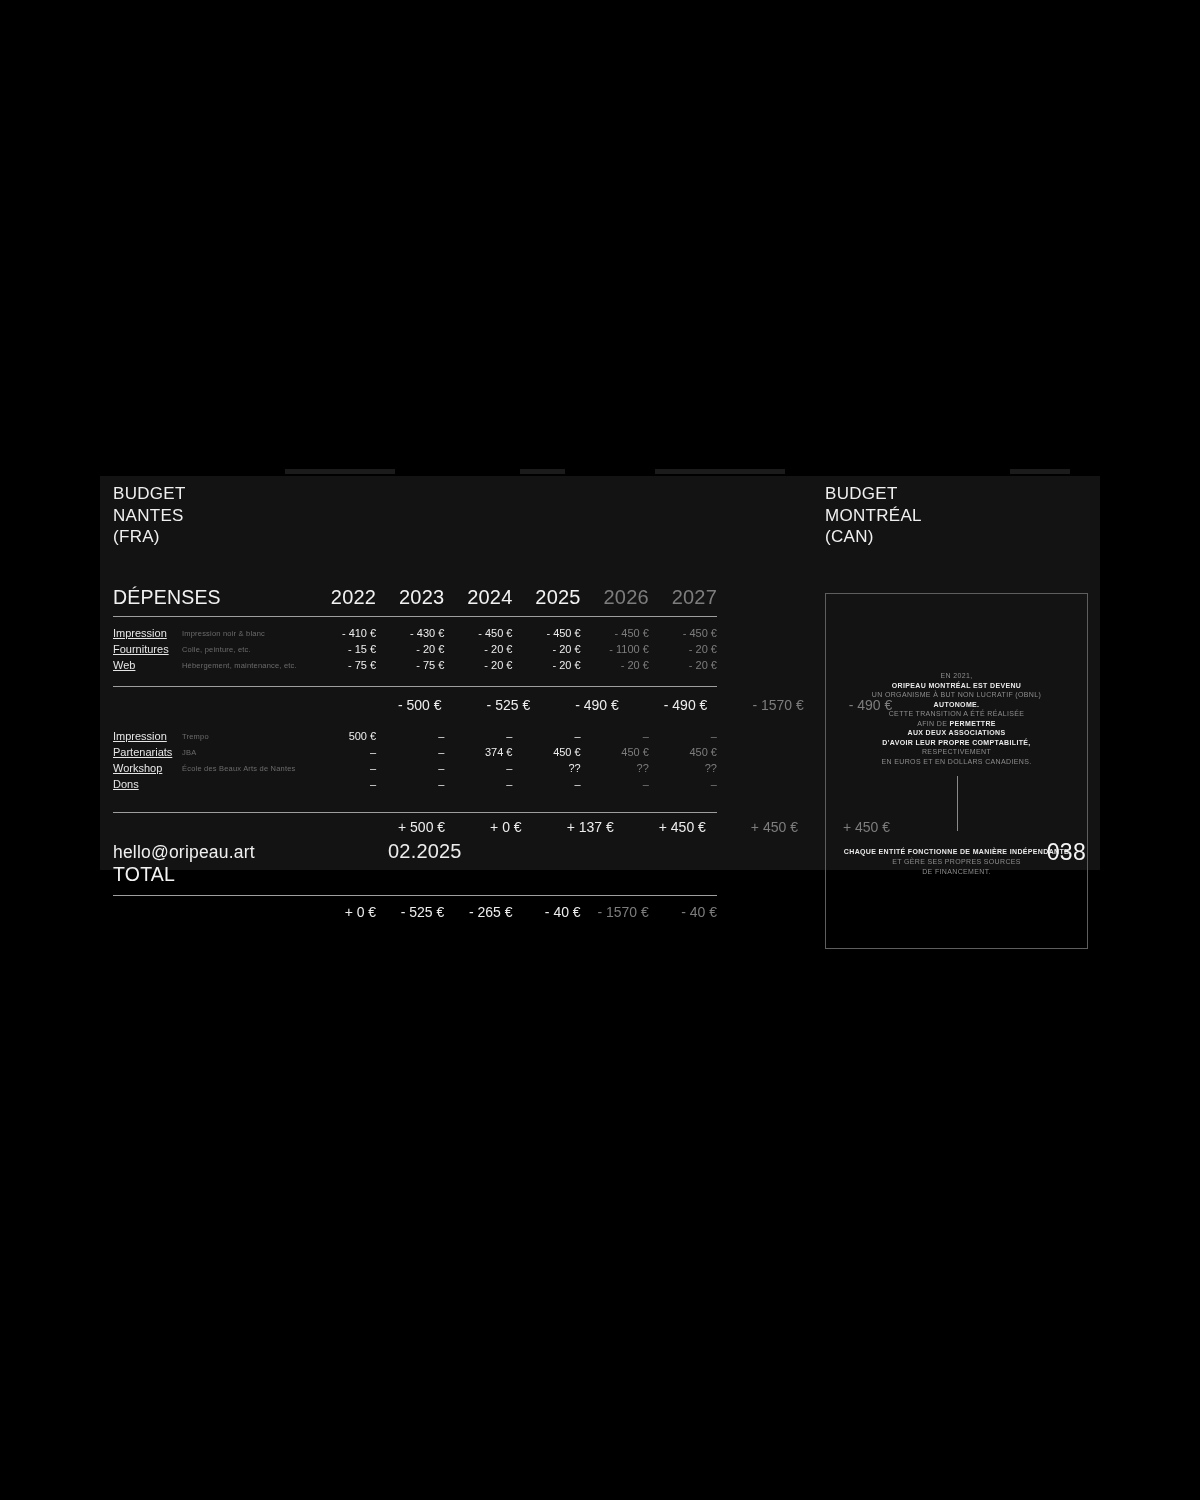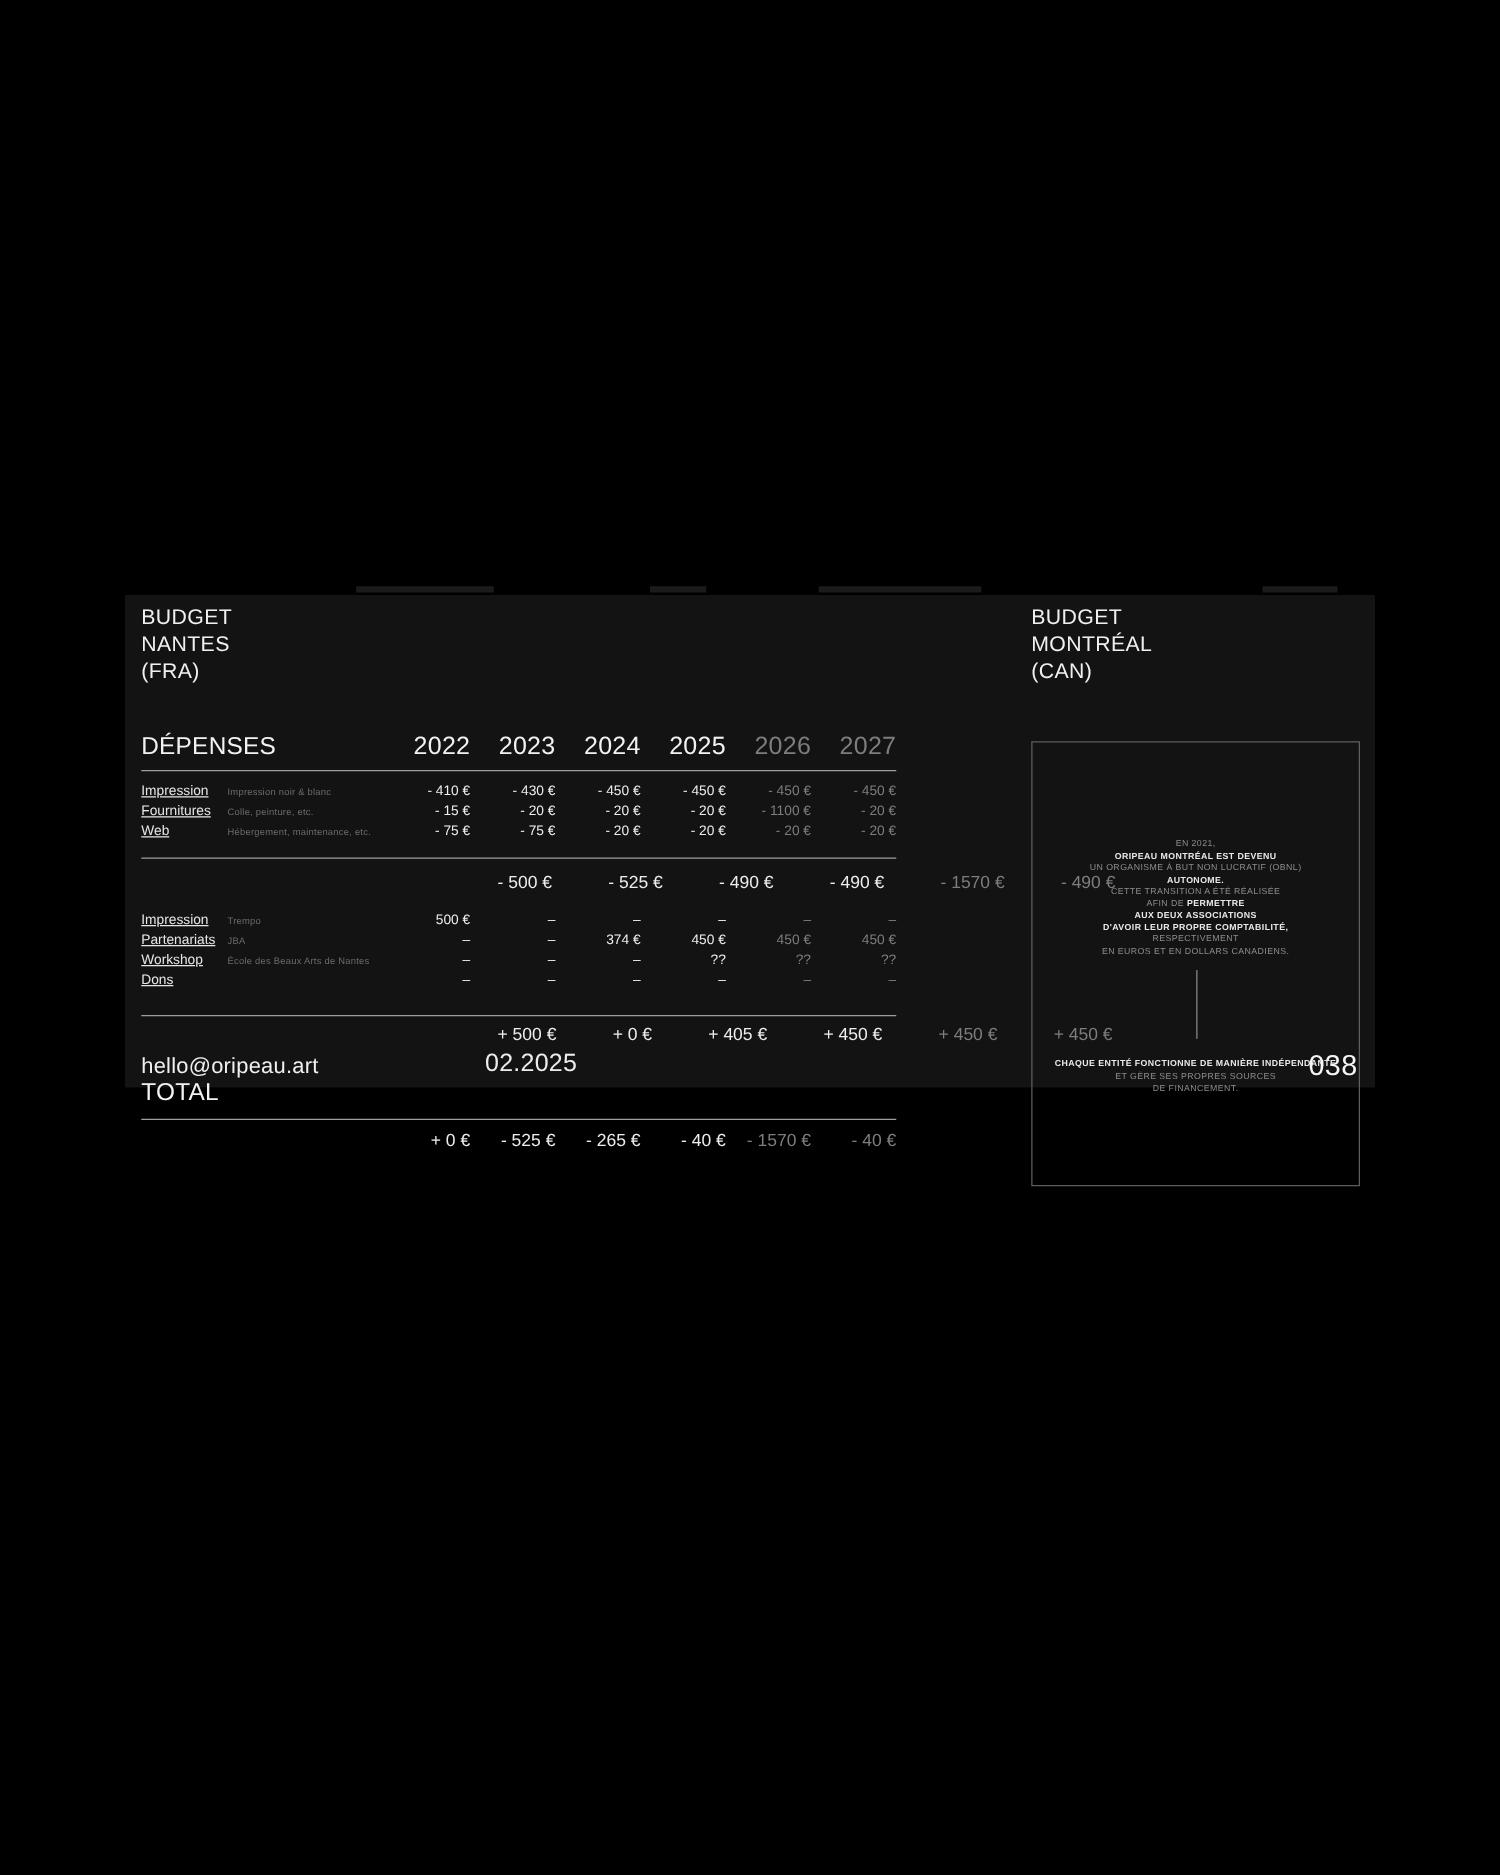--- a/index.html
+++ b/index.html
@@ -219,21 +219,21 @@
         <span class="num">–</span>
         <span class="num">–</span>
       </div>
     </div>
 
     <div class="trow subtotal subtotal2">
       <span></span>
         <span></span>
       <span class="num">+ 500 €</span>
       <span class="num">+ 0 €</span>
-      <span class="num">+ 405 €</span>
+      <span class="num">+ 137 €</span>
       <span class="num">+ 450 €</span>
       <span class="num">+ 450 €</span>
       <span class="num">+ 450 €</span>
     </div>
 
     <div class="sec-head total-head">
       <span class="sec-title">TOTAL</span>
     </div>
 
     <div class="trow total-row">

